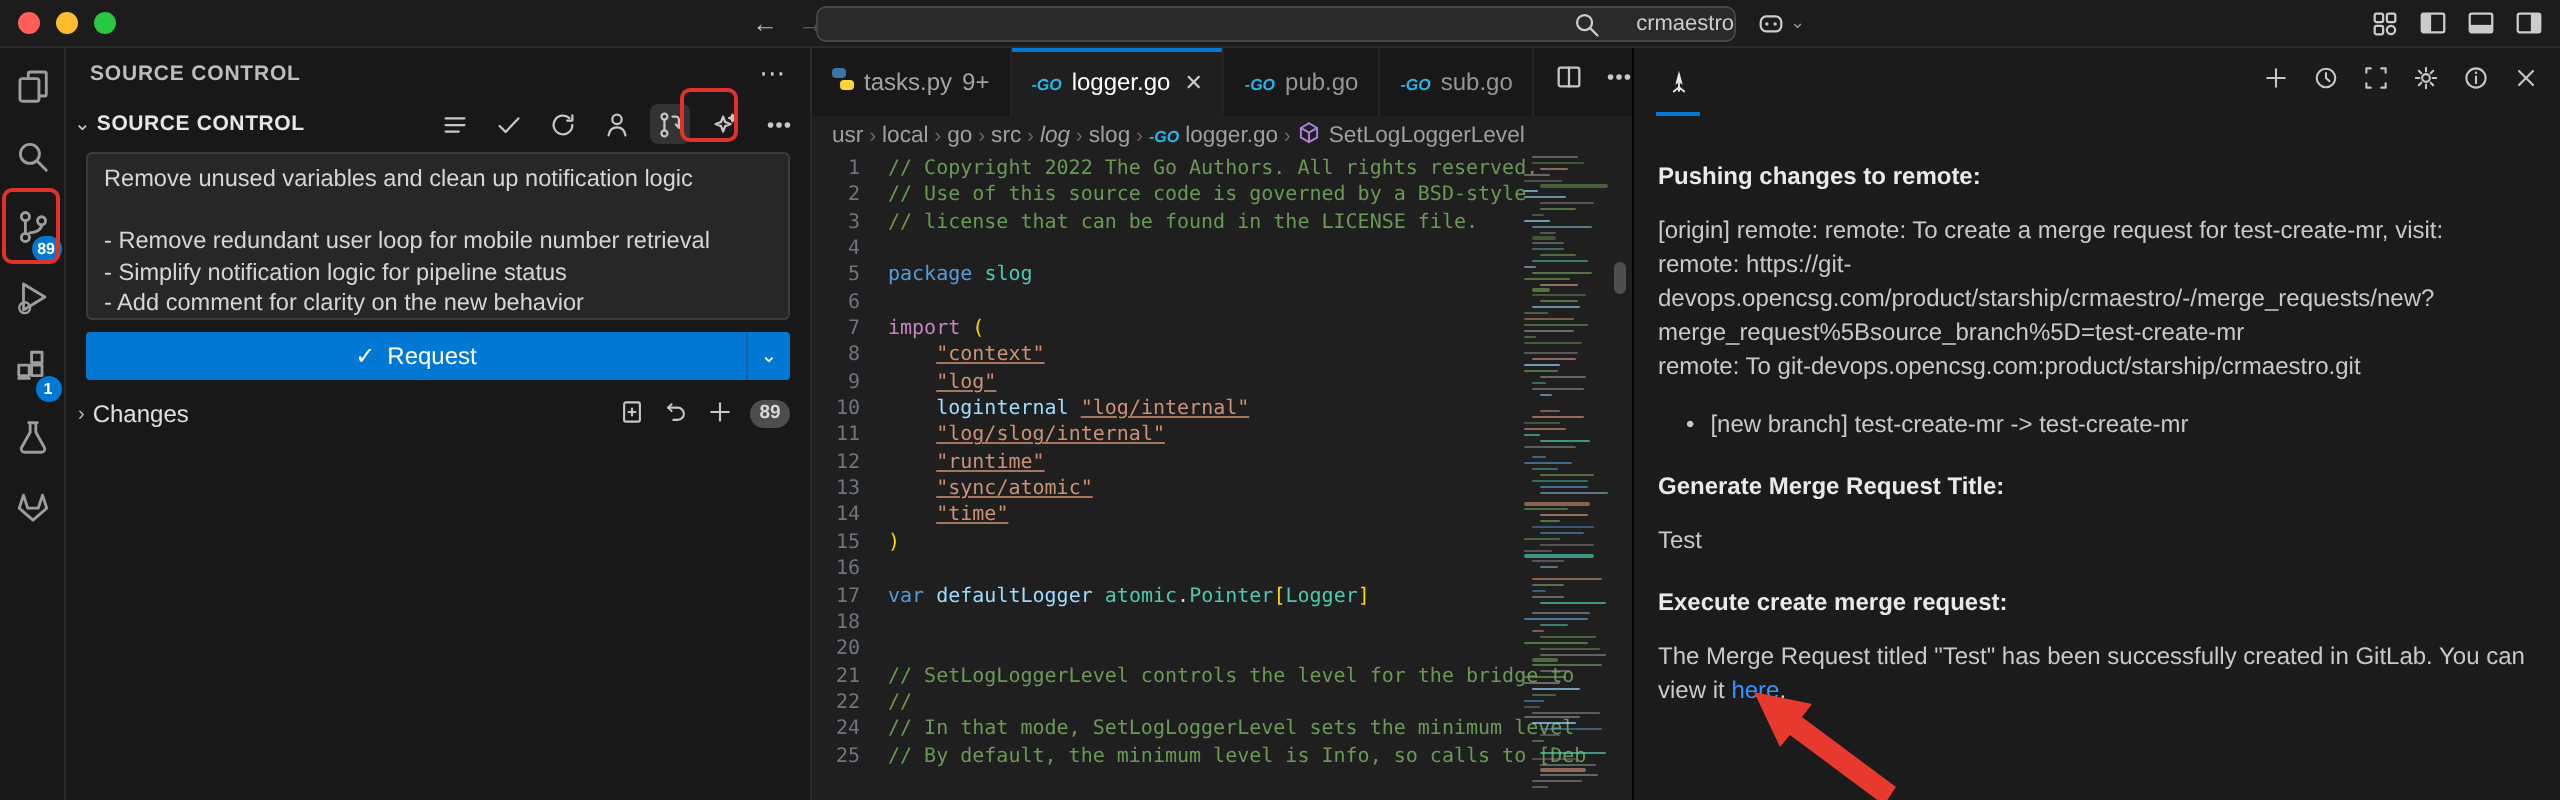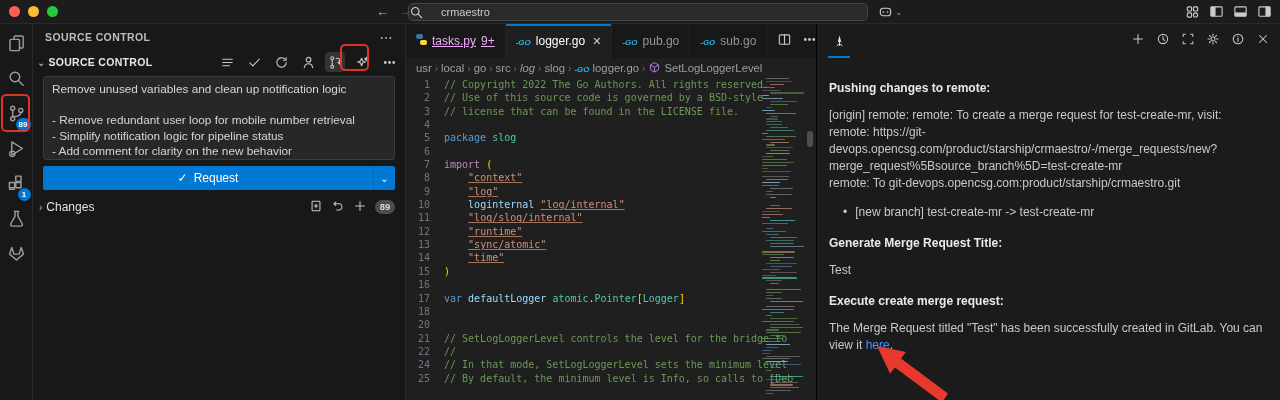--- a/index.html
+++ b/index.html
@@ -9,21 +9,21 @@
 
   
   .titlebar { height:24px; background:#1c1c1c; display:flex; align-items:center; flex:0 0 24px;
     border-bottom:1px solid #2a2a2a; position:relative; }
   .traffic { display:flex; gap:8px; margin-left:9px; width:60px; }
   .tl { width:11px; height:11px; border-radius:50%; }
   .tl.red{background:#ff5f57}.tl.yellow{background:#febc2e}.tl.green{background:#28c840}
   .nav-arrows { position:absolute; left:376px; display:flex; gap:10px; color:#bbb; font-size:13px; }
   .nav-arrows .dim{color:#666}
   .searchbox { position:absolute; left:408px; width:460px; top:3px; height:18px; background:#2a2a2a;
-    border:1px solid #454545; border-radius:5px; display:flex; align-items:center; justify-content:flex-start;
+    border:1px solid #454545; border-radius:5px; display:flex; align-items:center; justify-content:flex-end;
     gap:17px; font-size:11px; color:#ccc; }
   .tb-right { position:absolute; right:8px; display:flex; gap:9px; align-items:center; }
   .tb-copilot { position:absolute; left:878px; display:flex; align-items:center; gap:2px; }
   .ticon svg{ display:block }
 
   
   .mainrow { flex:1; display:flex; min-height:0; }
 
   
   .activitybar { width:33px; background:#181818; border-right:1px solid #2a2a2a;
@@ -59,21 +59,21 @@
   .count-badge { background:#4d4d4d; color:#d8d8d8; font-size:9.5px; min-width:20px; height:14px; line-height:14px;
     border-radius:8px; text-align:center; padding:0 4px; font-weight:700;}
 
   
   .editor { width:411px; background:#1f1f1f; display:flex; flex-direction:column; position:relative; border-right:1px solid #000;}
   .tabsbar { height:34px; background:#181818; display:flex; align-items:stretch; flex:0 0 34px; }
   .tab { display:flex; align-items:center; gap:5px; padding:0 10px; font-size:12px; color:#969696;
     background:#181818; border-right:1px solid #232323; position:relative; cursor:pointer; white-space:nowrap;}
   .tab.active { background:#1f1f1f; color:#fff; }
   .tab.active::before { content:""; position:absolute; left:0; right:0; top:0; height:2px; background:#0078d4; }
-  .tab .mod { color:#f0abfc;text-decoration:underline; }
+  .tab .mod { color:#a3a3a3; }
   .tab .close { font-size:11px; color:#ccc; margin-left:2px; }
   .tab-actions { margin-left:auto; display:flex; align-items:center; gap:10px; padding:0 10px; color:#c7c7c7;}
   .tab-actions svg{width:15px;height:15px}
   .go-ic { color:#29b5e8; font-weight:700; font-size:8px; font-style:italic; letter-spacing:0; }
   .py-ic { position:relative; width:11px; height:11px; display:inline-block; }
   .py-ic i{position:absolute; width:7px; height:5px; border-radius:2px;}
   .py-ic .b{ left:0; top:0; background:#3776ab;} .py-ic .y{ right:0; bottom:0; background:#ffd43b;}
   .breadcrumb { height:20px; display:flex; align-items:center; gap:3px; padding:0 10px; font-size:11.3px; color:#9f9f9f;
     flex:0 0 20px; white-space:nowrap; overflow:hidden;}
   .breadcrumb .sep{ color:#6b6b6b; font-size:10px; }

